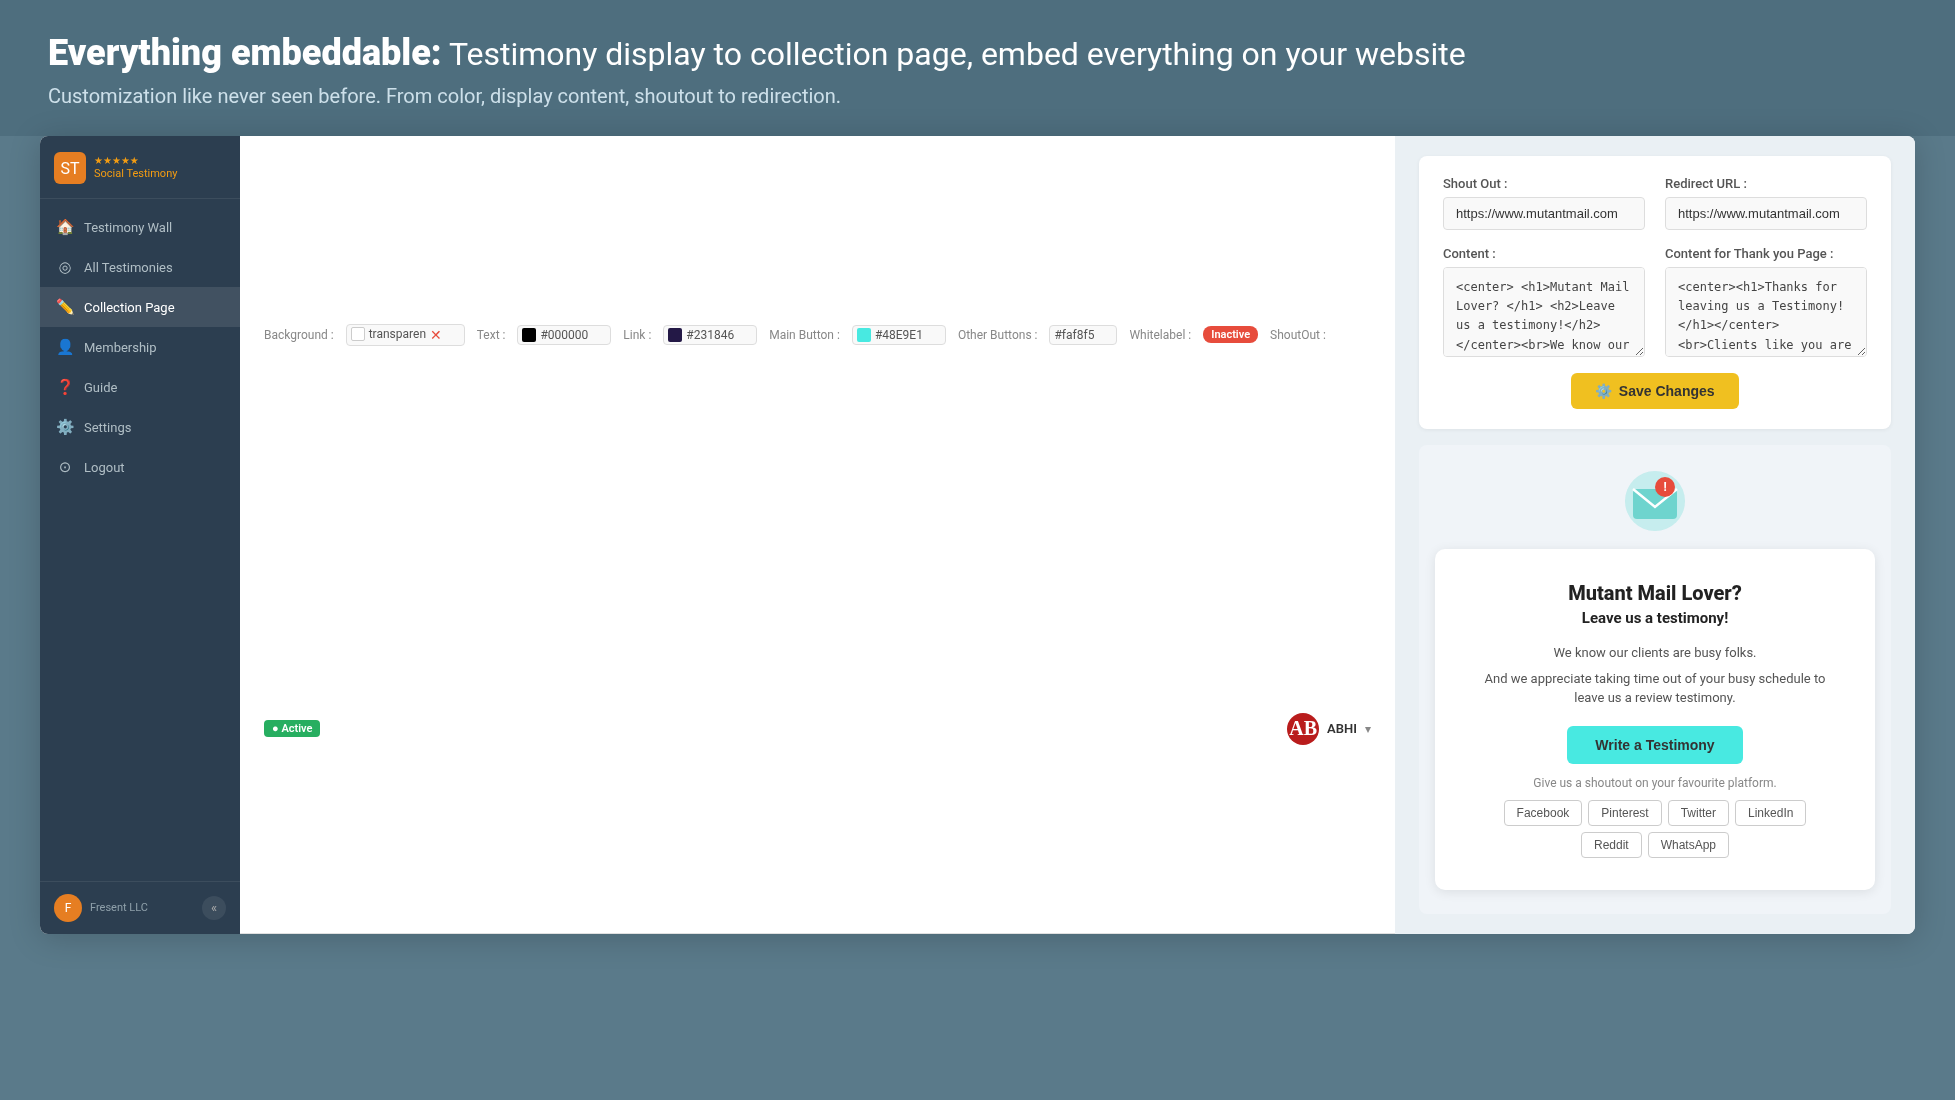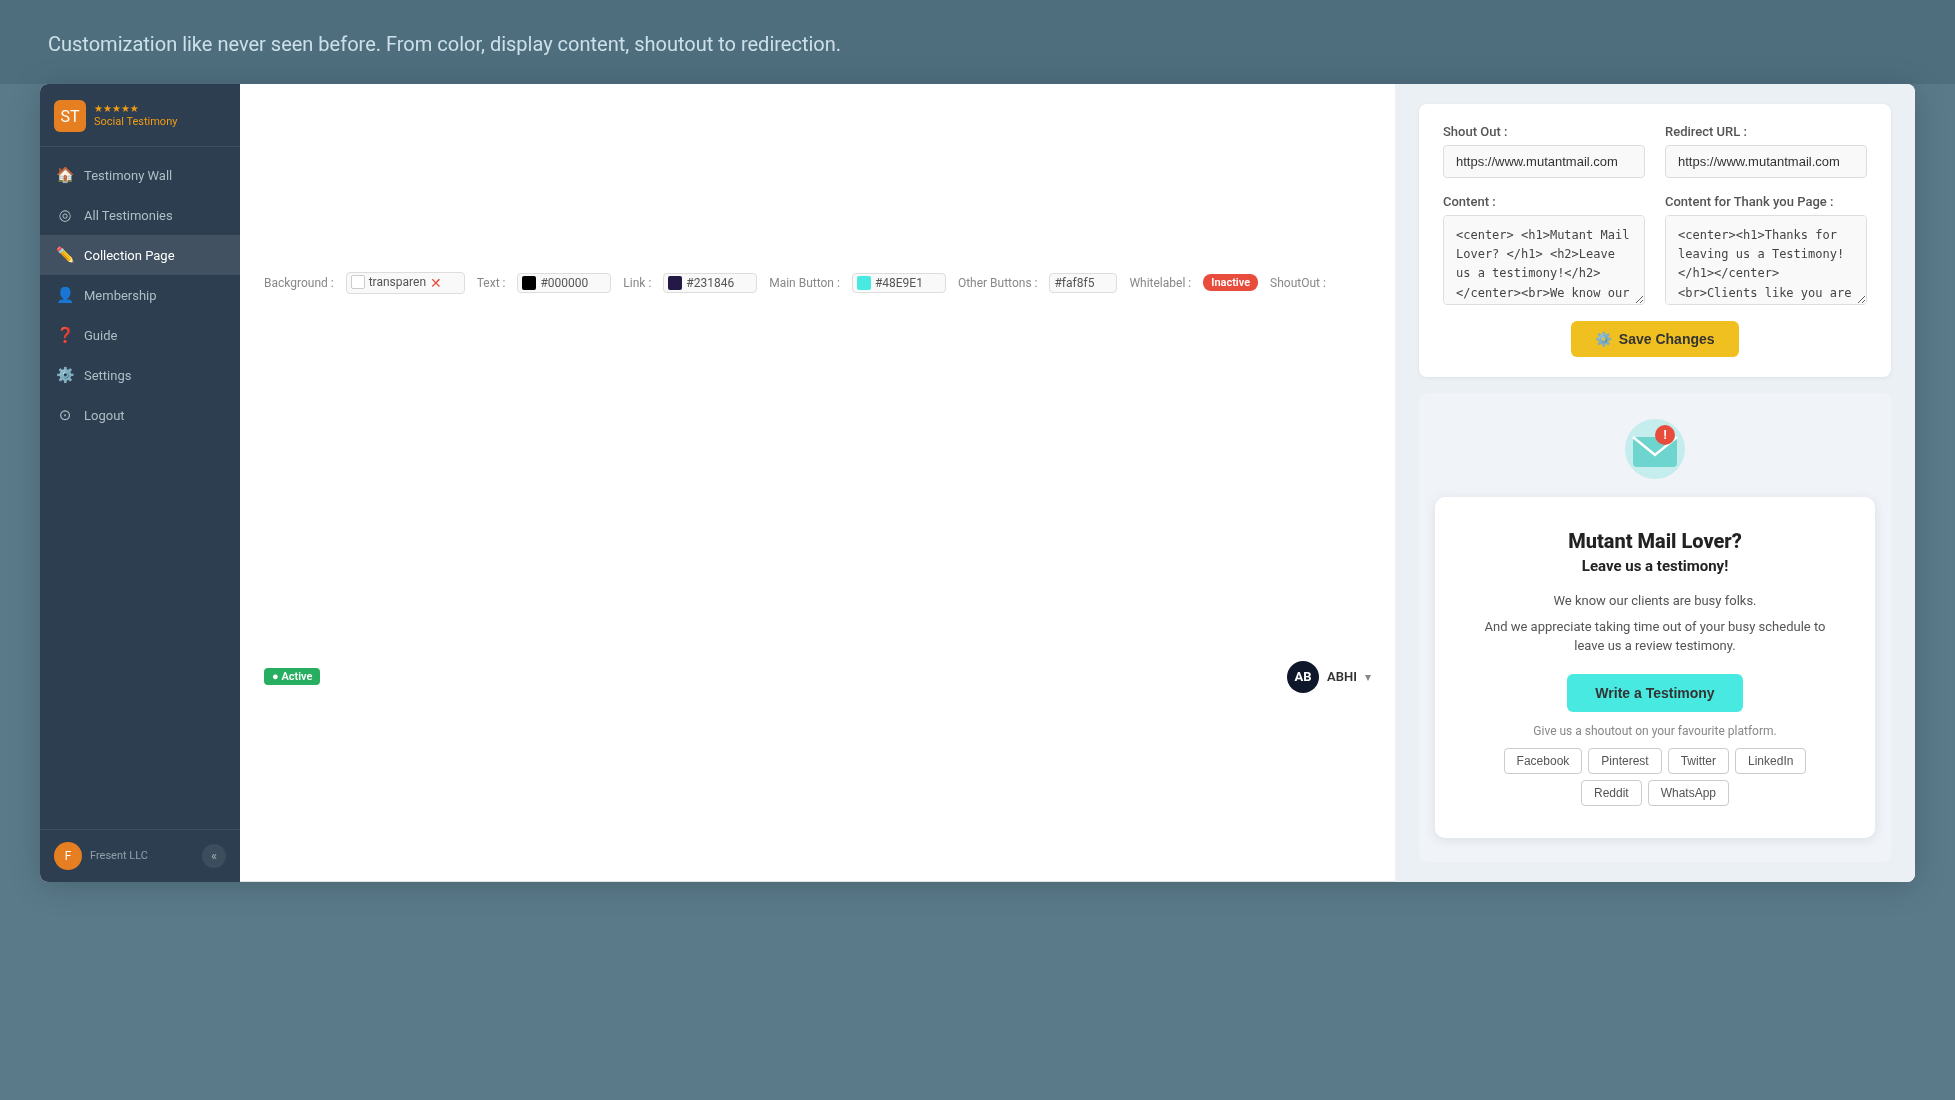--- a/index.html
+++ b/index.html
@@ -192,27 +192,28 @@
       padding: 2px 8px;
       font-size: 11px;
       font-weight: 600;
       text-align: right;
     }
     .user-avatar-topbar {
       margin-left: auto;
       width: 32px;
       height: 32px;
       border-radius: 50%;
-      background: #0f172a;
+      background: #b91c1c;
       display: flex;
       align-items: center;
       justify-content: center;
       color: #fff;
-      font-size: 13px;
+      font-size: 20px;
       font-weight: 700;
+      font-family: Liberation Serif, serif;
     }
     .user-name-topbar {
       font-size: 13px;
       color: #333;
       font-weight: 600;
     }
 
     
     .content-area {
       padding: 20px 24px;
@@ -356,20 +357,23 @@
       font-size: 12px;
       color: #555;
       background: #fff;
       cursor: pointer;
     }
   </style>
 </head>
 <body>
 
 <div class="page-header">
+  <div class="page-header-title">
+    <span style="font-weight:900;color:#fff;">Everything embeddable:</span><span style="font-weight:400;font-size:32px;"> Testimony display to collection page, embed everything on your website</span>
+  </div>
   <div class="page-header-subtitle">Customization like never seen before. From color, display content, shoutout to redirection.</div>
 </div>
 
 <div class="app-window">
 
   <div class="sidebar">
     <div class="sidebar-logo">
       <div class="sidebar-logo-icon">ST</div>
       <div class="sidebar-logo-text">
         <span style="color:#f39c12;font-size:10px;">★★★★★</span>

